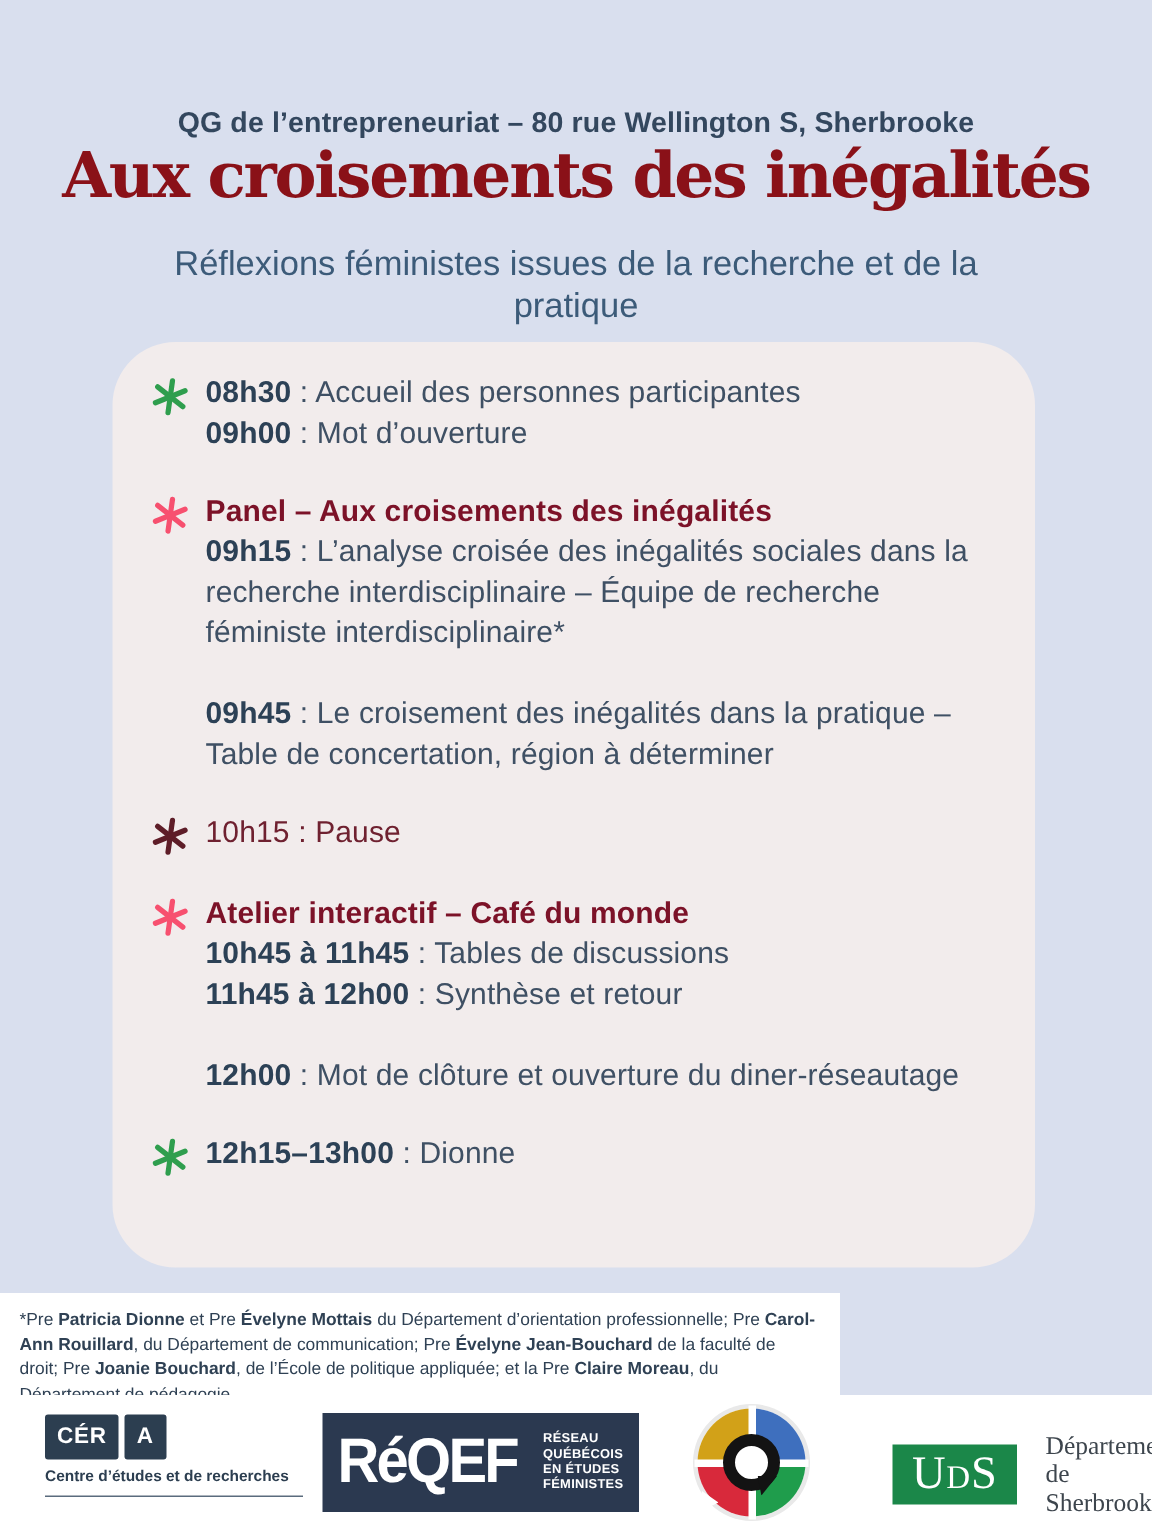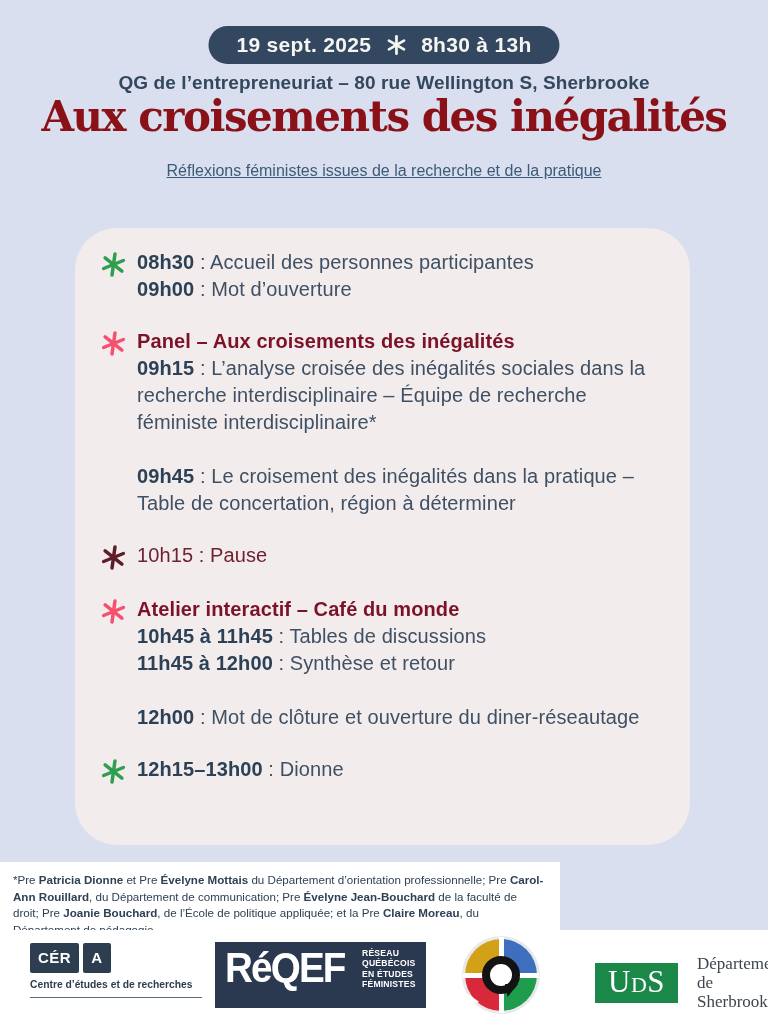--- a/index.html
+++ b/index.html
@@ -23,21 +23,21 @@
     font-size:19px; font-weight:700; color:#33475e; letter-spacing:.1px;
   }
   .title{
     position:absolute; top:92px; width:100%; text-align:center;
     font-family:"DejaVu Serif",serif; font-weight:700;
     font-size:42px; color:#8a1118; letter-spacing:-1.5px;
   }
   .subtitle{
     position:absolute; top:161px; left:50%; transform:translateX(-50%);
     width:620px; text-align:center;
-    font-size:16px; color:#3c5b79; line-height:1.22;text-decoration:underline;
+    font-size:23px; color:#3c5b79; line-height:1.22;
   }
   
   .card{
     position:absolute; top:228px; left:75px; width:615px; height:617px;
     background:#f2ecec; border-radius:42px;
     box-sizing:border-box; padding:21px 24px 0 14px;
   }
   .section{display:flex; margin-bottom:25px;}
   .marker{width:48px; flex:0 0 48px; display:flex; justify-content:center; align-items:flex-start; padding-top:2px;}
   .marker svg{transform:rotate(8deg);}
@@ -56,21 +56,21 @@
   
   .logo-strip{position:absolute; left:0; top:930px; width:768px; height:94px; background:#ffffff;}
   
   .cera{position:absolute; left:30px; top:13px; width:172px;}
   .cera-boxes{display:flex; gap:4px;}
   .cera-box{background:#2c3e50; color:#fff; font-weight:700; font-size:15px; line-height:1; padding:7px 8px 8px; border-radius:2px; letter-spacing:.5px;}
   .cera-tag{margin-top:5px; font-size:10.3px; font-weight:700; color:#2c3e50; line-height:1.28;
             border-bottom:1.5px solid #5a6b7d; padding-bottom:6px;}
   
   .reqef{position:absolute; left:215px; top:12px; background:#2b3950; color:#fff;
-         display:flex; align-items:flex-start; gap:7px; padding:6px 10px 8px 10px; height:52px;}
+         display:flex; align-items:center; gap:7px; padding:6px 10px 8px 10px; height:52px;}
   .reqef-word{font-size:42px; font-weight:700; letter-spacing:-2px; line-height:.95; transform:scaleX(.92); transform-origin:left;}
   .reqef-lines{font-size:8.6px; font-weight:700; line-height:1.22; letter-spacing:.2px;}
   
   .qlogo{position:absolute; left:465px; top:9px; width:72px; height:72px; border-radius:50%;
          background:conic-gradient(#3e6fbe 0 90deg,#1f9d4c 90deg 180deg,#d8293b 180deg 270deg,#d2a118 270deg 360deg);
          box-shadow:0 0 0 3px #e9e9e9;}
   .qlogo .hbar{position:absolute; left:-2px; top:33.5px; width:76px; height:5px; background:#fff;}
   .qlogo .vbar{position:absolute; top:-2px; left:33.5px; height:76px; width:5px; background:#fff;}
   .qlogo .outer-tail{position:absolute; left:1px; top:55px; width:13px; height:14px; background:#fff;
                      clip-path:polygon(0 100%,15% 0,100% 55%); z-index:1;}
@@ -82,33 +82,20 @@
   .uds{position:absolute; left:595px; top:24px; display:flex; align-items:center; gap:19px;}
   .uds-box{background:#1b8749; color:#fff; padding:3px 13px 6px; display:flex; align-items:center;}
   .uds-abbrev{font-family:"Liberation Serif",serif; font-size:31px; line-height:1; font-variant:small-caps; letter-spacing:.5px;}
   .uds-name{font-family:"Liberation Serif",serif; font-size:17px; color:#3d454d; line-height:1.12;}
 </style>
 </head>
 <body>
 
 <div class="poster">
 
-  <div class="badge">
-    <span>19 sept. 2025</span>
-    <span class="ast">
-      <svg width="22" height="22" viewBox="0 0 24 24">
-          <g stroke="#f5f5f2" stroke-width="3" stroke-linecap="round">
-            <line x1="12" y1="2.5" x2="12" y2="21.5"></line>
-            <line x1="3.8" y1="7.25" x2="20.2" y2="16.75"></line>
-            <line x1="20.2" y1="7.25" x2="3.8" y2="16.75"></line>
-          </g>
-        </svg>
-    </span>
-    <span>8h30 à 13h</span>
-  </div>
 
   <div class="address">QG de l’entrepreneuriat – 80 rue Wellington S, Sherbrooke</div>
   <div class="title">Aux croisements des inégalités</div>
   <div class="subtitle">Réflexions féministes issues de la recherche et de la pratique</div>
 
   <div class="card">
     <div>
         <div class="section">
           <div class="marker" style="color: rgb(47, 158, 78);">
             <svg width="27" height="27" viewBox="0 0 24 24">

